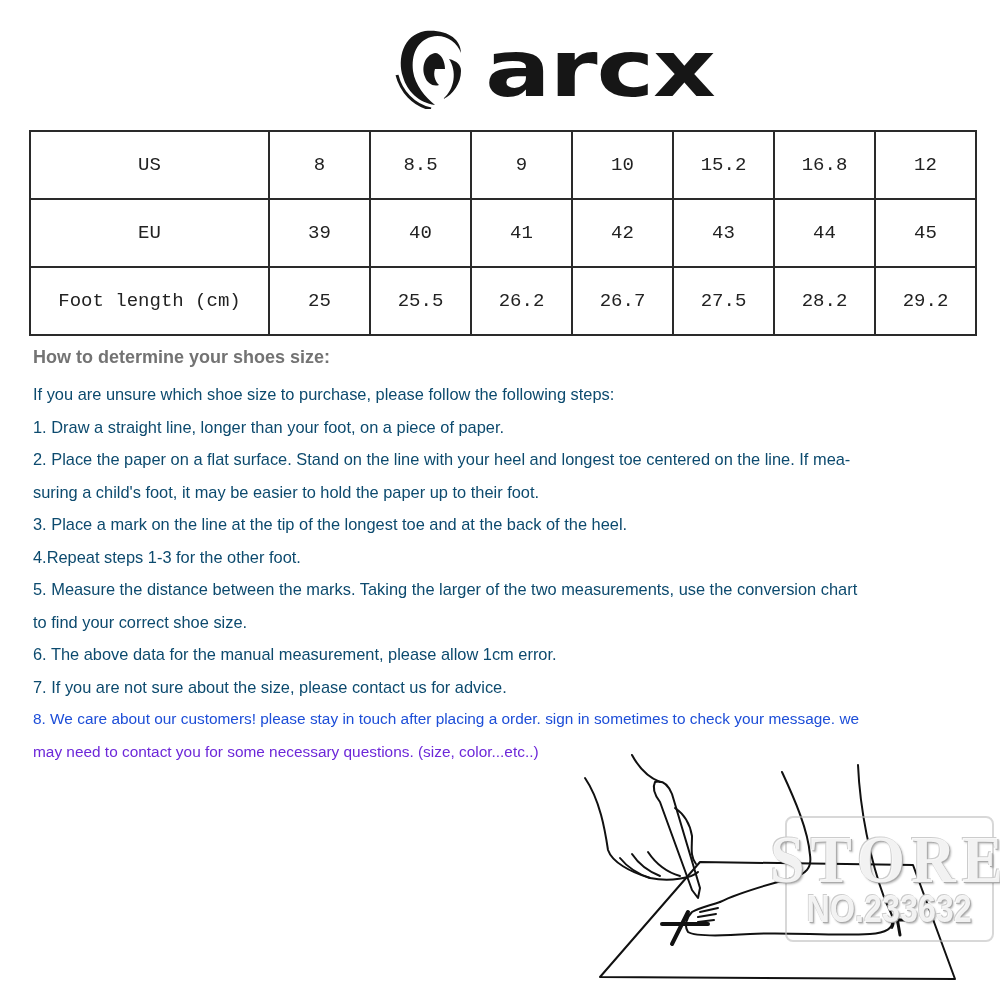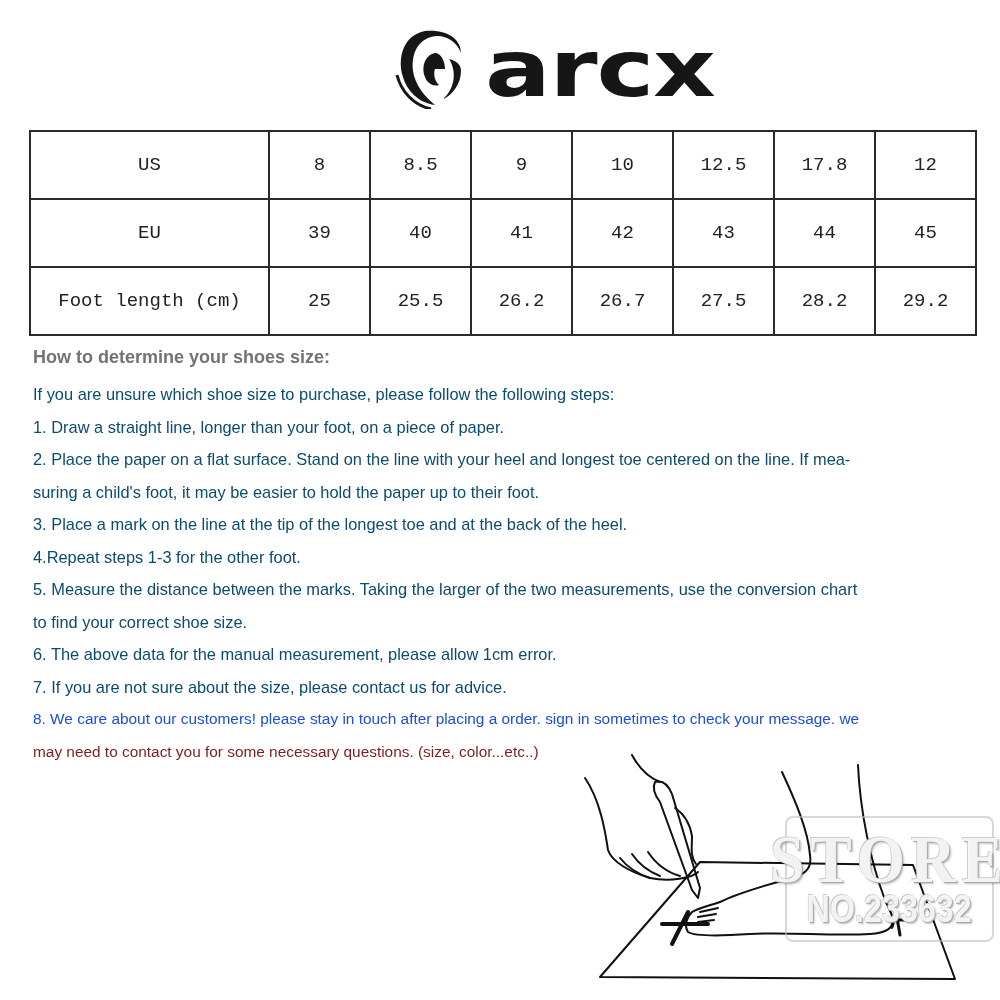--- a/index.html
+++ b/index.html
@@ -141,22 +141,22 @@
 </div>
 
 <table class="size-table">
   <tbody>
     <tr>
       <td class="label">US</td>
       <td>8</td>
       <td>8.5</td>
       <td>9</td>
       <td>10</td>
-      <td>12.5</td>
-      <td>17.8</td>
+      <td>15.2</td>
+      <td>16.8</td>
       <td>12</td>
     </tr>
     <tr>
       <td class="label">EU</td>
       <td>39</td>
       <td>40</td>
       <td>41</td>
       <td>42</td>
       <td>43</td>
       <td>44</td>
@@ -181,21 +181,21 @@
   <p>1. Draw a straight line, longer than your foot, on a piece of paper.</p>
   <p>2. Place the paper on a flat surface. Stand on the line with your heel and longest toe centered on the line. If mea-</p>
   <p>suring a child's foot, it may be easier to hold the paper up to their foot.</p>
   <p>3. Place a mark on the line at the tip of the longest toe and at the back of the heel.</p>
   <p>4.Repeat steps 1-3 for the other foot.</p>
   <p>5. Measure the distance between the marks. Taking the larger of the two measurements, use the conversion chart</p>
   <p>to find your correct shoe size.</p>
   <p>6. The above data for the manual measurement, please allow 1cm error.</p>
   <p>7. If you are not sure about the size, please contact us for advice.</p>
   <p class="red" style="color:#1d4ed8">8. We care about our customers! please stay in touch after placing a order. sign in sometimes to check your message. we</p>
-  <p class="red" style="color:#7f1d1d">may need to contact you for some necessary questions. (size, color...etc..)</p>
+  <p class="red" style="color:#6d28d9">may need to contact you for some necessary questions. (size, color...etc..)</p>
 </div>
 
 <div class="illustration">
   <svg width="420" height="250" viewBox="0 0 420 250" fill="none" stroke="#111" stroke-width="2" stroke-linecap="round" stroke-linejoin="round">
 
     <path d="M20 227 L120 112 L333 115 L375 229 Z"></path>
 
     <path d="M202 22 C215 50 228 80 230 105 C232 118 226 124 212 128 C190 134 160 142 140 152"></path>
 
     <path d="M278 15 C280 60 290 110 305 150 C312 165 316 172 312 178"></path>

